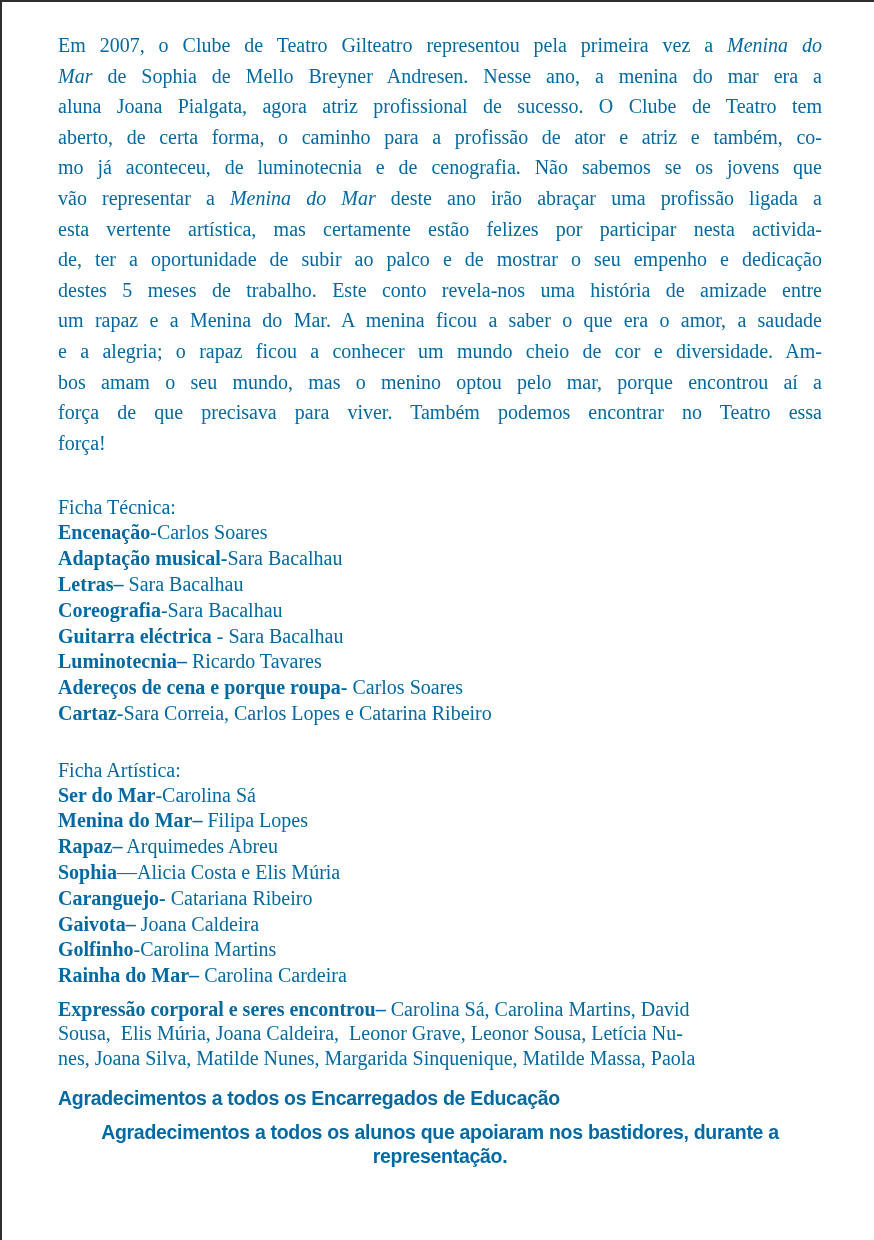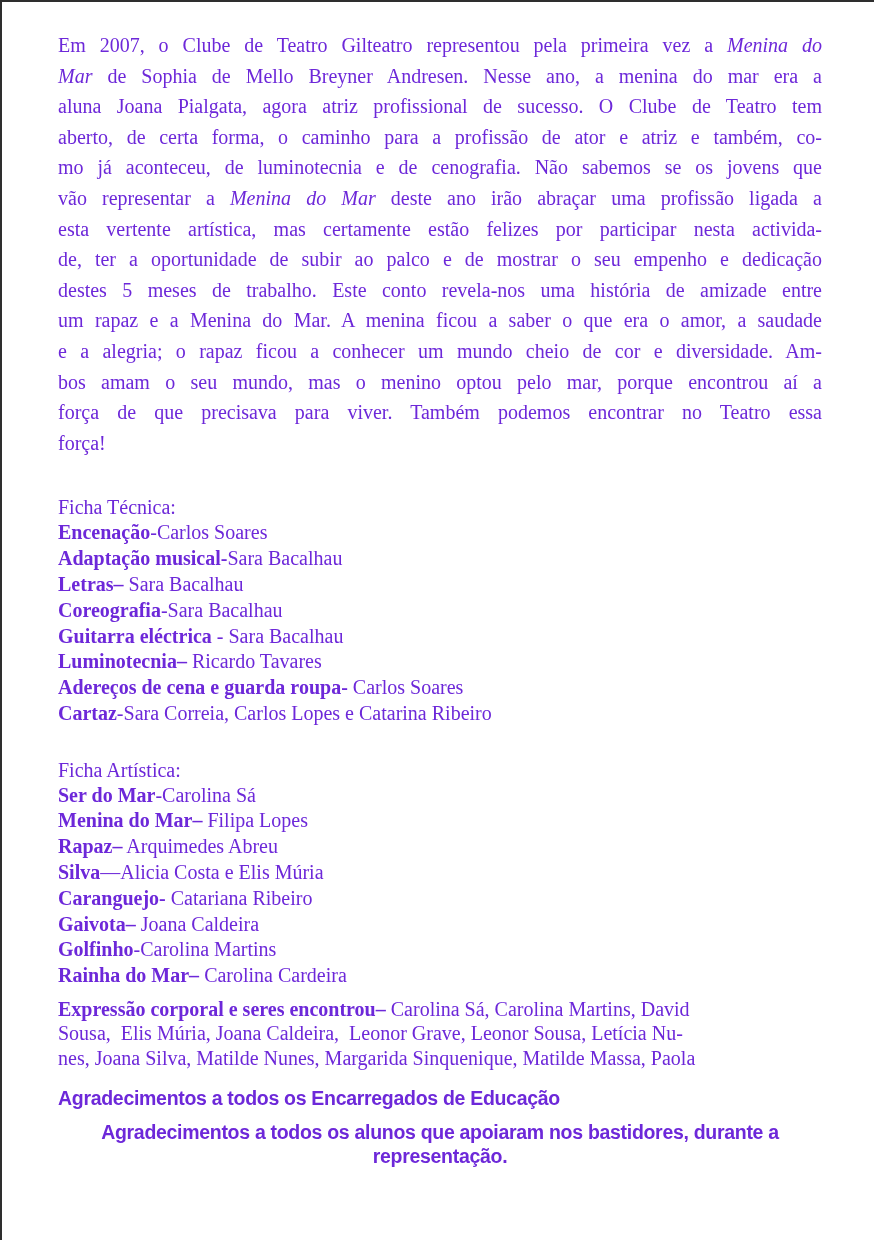--- a/index.html
+++ b/index.html
@@ -11,21 +11,21 @@
     position: relative;
     box-sizing: border-box;
     width: 874px;
     height: 1240px;
     background: #ffffff;
     border-top: 2px solid #2e2e2e;
     border-left: 2px solid #2e2e2e;
     padding: 28px 52px 0 56px;
     overflow: hidden;
     font-family: "Liberation Serif", serif;
-    color: #6d28d9;
+    color: #0369a1;
   }
   
   .intro .pline {
     font-size: 20px;
     line-height: 30.6px;
     text-align: justify;
     text-align-last: justify;
     white-space: nowrap;
   }
   .intro .pline.lastline {
@@ -91,32 +91,32 @@
 
   <div class="section section-tecnica">
     <div class="sec-title">Ficha Técnica:</div>
     <div id="tecnica-list">
         <div class="credit"><b>Encenação</b><span>-Carlos Soares</span></div>
         <div class="credit"><b>Adaptação musical-</b><span>Sara Bacalhau</span></div>
         <div class="credit"><b>Letras–</b><span> Sara Bacalhau</span></div>
         <div class="credit"><b>Coreografia</b><span>-Sara Bacalhau</span></div>
         <div class="credit"><b>Guitarra eléctrica</b><span> - Sara Bacalhau</span></div>
         <div class="credit"><b>Luminotecnia–</b><span> Ricardo Tavares</span></div>
-        <div class="credit"><b>Adereços de cena e guarda roupa-</b><span> Carlos Soares</span></div>
+        <div class="credit"><b>Adereços de cena e porque roupa-</b><span> Carlos Soares</span></div>
         <div class="credit"><b>Cartaz</b><span>-Sara Correia, Carlos Lopes e Catarina Ribeiro</span></div>
       </div>
   </div>
 
   <div class="section section-artistica">
     <div class="sec-title">Ficha Artística:</div>
     <div id="artistica-list">
         <div class="credit"><b>Ser do Mar</b><span>-Carolina Sá</span></div>
         <div class="credit"><b>Menina do Mar–</b><span> Filipa Lopes</span></div>
         <div class="credit"><b>Rapaz–</b><span> Arquimedes Abreu</span></div>
-        <div class="credit"><b>Silva</b><span>—Alicia Costa e Elis Múria</span></div>
+        <div class="credit"><b>Sophia</b><span>—Alicia Costa e Elis Múria</span></div>
         <div class="credit"><b>Caranguejo-</b><span> Catariana Ribeiro</span></div>
         <div class="credit"><b>Gaivota–</b><span> Joana Caldeira</span></div>
         <div class="credit"><b>Golfinho</b><span>-Carolina Martins</span></div>
         <div class="credit"><b>Rainha do Mar–</b><span> Carolina Cardeira</span></div>
       </div>
   </div>
 
   <div class="expr" id="expressao-paragraph">
       <div class="pline"><b>Expressão corporal e seres encontrou–</b><span> Carolina Sá, Carolina Martins, David</span></div>
       <div class="pline"><span>Sousa,  Elis Múria, Joana Caldeira,  Leonor Grave, Leonor Sousa, Letícia Nu-</span></div>

